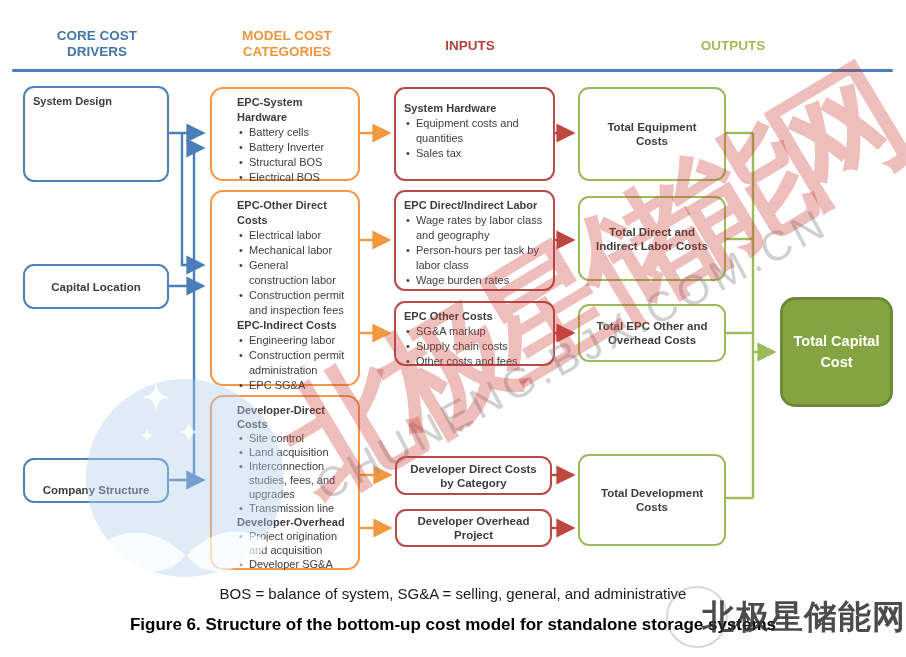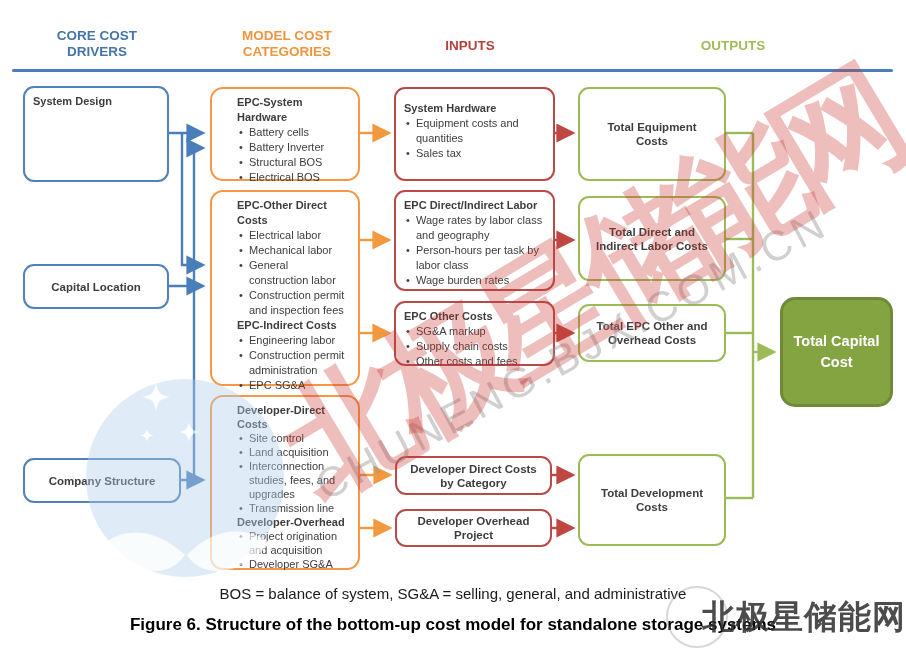--- a/index.html
+++ b/index.html
@@ -95,21 +95,21 @@
       <path d="M753,352 L773,352" marker-end="url(#ag)"></path>
     </g>
   </svg>
 
   <div class="box b-blue" style="left:23px;top:86px;width:146px;height:96px;">
     <div class="box-title">System Design</div>
   </div>
   <div class="box b-blue labelbox" style="left:23px;top:264px;width:146px;height:45px;">
     <span>Capital Location</span>
   </div>
-  <div class="box b-blue labelbox" style="left:23px;top:458px;width:158px;height:45px;">
+  <div class="box b-blue labelbox" style="left:23px;top:458px;width:146px;height:45px;align-items:flex-end;">
     <span>Company Structure</span>
   </div>
 
   <div class="box b-orange" style="left:210px;top:87px;width:150px;height:94px;">
     <div class="box-title">EPC-System Hardware</div>
     <div class="bullets">
         <div class="bullet">Battery cells</div>
         <div class="bullet">Battery Inverter</div>
         <div class="bullet">Structural BOS</div>
         <div class="bullet">Electrical BOS</div>

